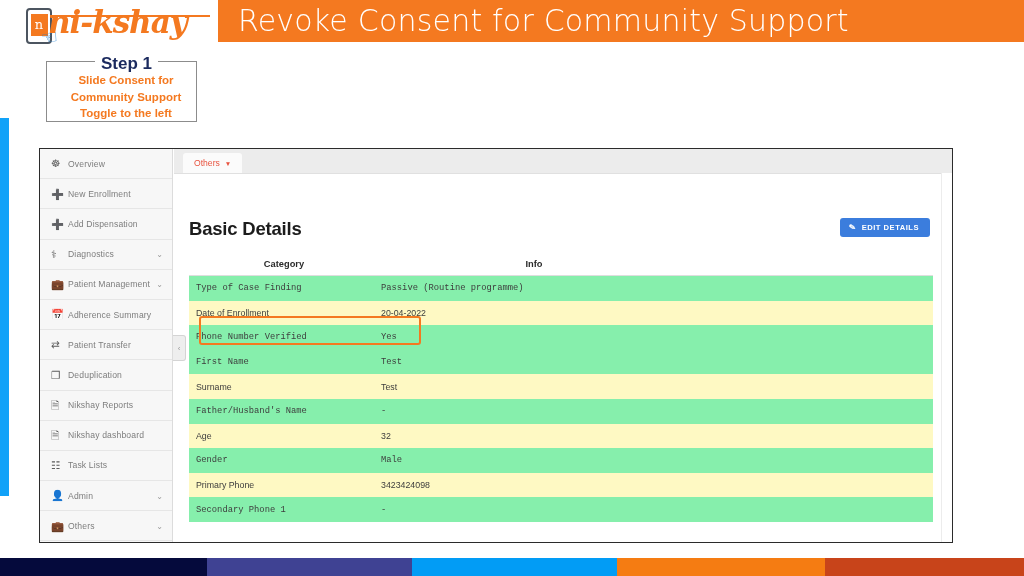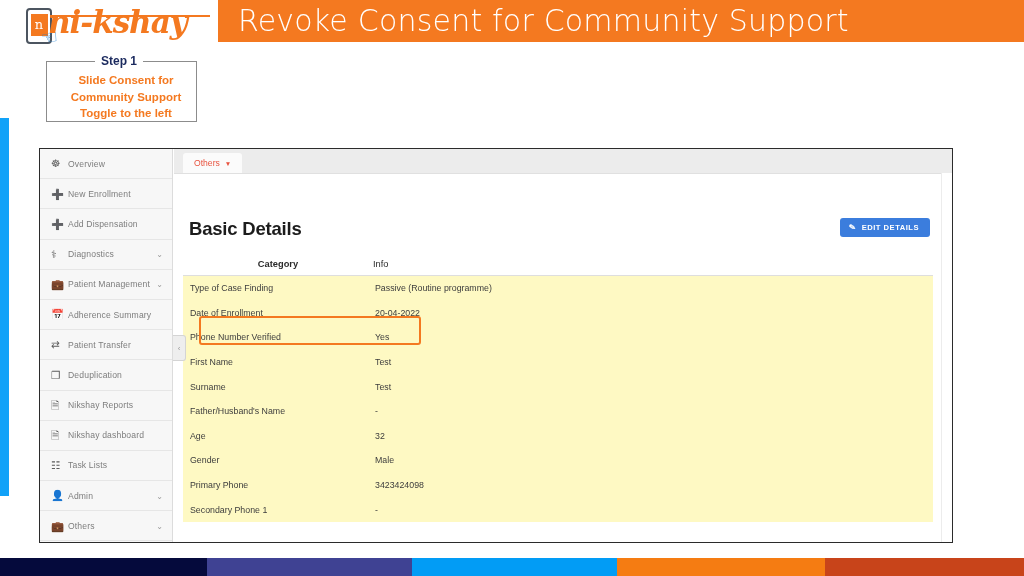--- a/index.html
+++ b/index.html
@@ -96,21 +96,21 @@
     width: 160px;
     height: 2.4px;
     background: #F47920;
   }
 
   
   .step-label {
     position: absolute;
     left: 95px;
     top: 54px;
-    font-size: 12px;
+    font-size: 17px;
     font-weight: bold;
     color: #1b2a5e;
     z-index: 3;
     background: #ffffff;
     padding: 0 6px;
     white-space: nowrap;
   }
   .step-box {
     position: absolute;
     left: 46px;
@@ -295,50 +295,51 @@
   }
   .edit-btn .pencil {
     font-size: 8px;
     display: inline-block;
     transform: rotate(-10deg);
   }
 
   
   .tbl {
     position: absolute;
-    left: 9px;
+    left: 15px;
     right: 9px;
     top: 78px;
   }
   .tbl-head {
     display: flex;
     height: 23px;
     align-items: center;
     border-bottom: 1px solid #dedede;
   }
   .tbl-head .th-cat {
     width: 190px;
     text-align: center;
     font-size: 9.3px;
     font-weight: bold;
     color: #2b2b2b;
   }
   .tbl-head .th-info {
     width: 310px;
+    text-align: center;
     font-size: 9.3px;
-    font-weight: normal;
+    font-weight: bold;
     color: #2b2b2b;
   }
   .tbl-row {
     display: flex;
     height: 24.6px;
     align-items: center;
     position: relative;
   }
-  .tbl-row.odd  { background: #fef9c3; }
+  .tbl-row.odd  { background: #86efac; font-family: Liberation Mono, monospace; }
   .tbl-row.even { background: #fef9c3; }
   .tbl-row .td-cat {
     width: 192px;
     padding-left: 7px;
     box-sizing: border-box;
     font-size: 8.8px;
     color: #3d3d3d;
     white-space: nowrap;
   }
   .tbl-row .td-info {

